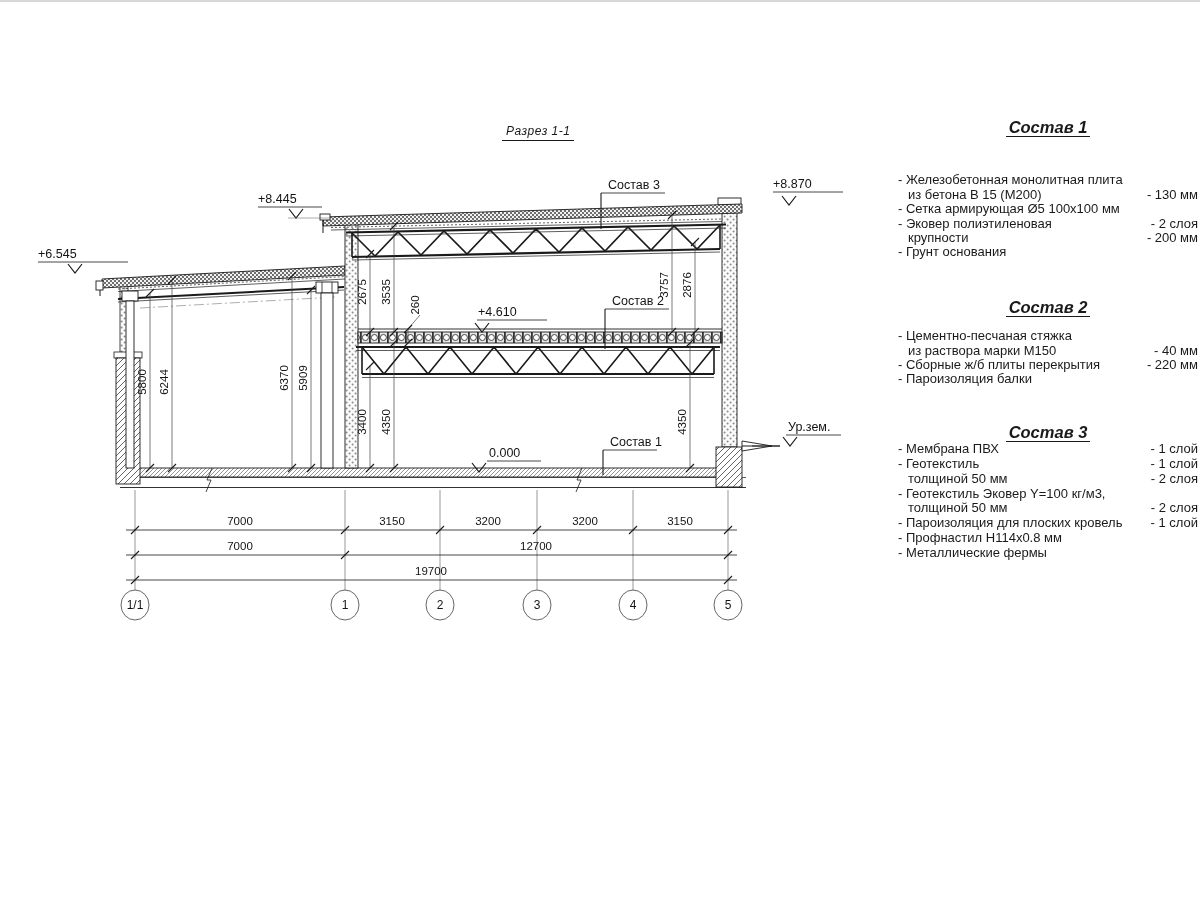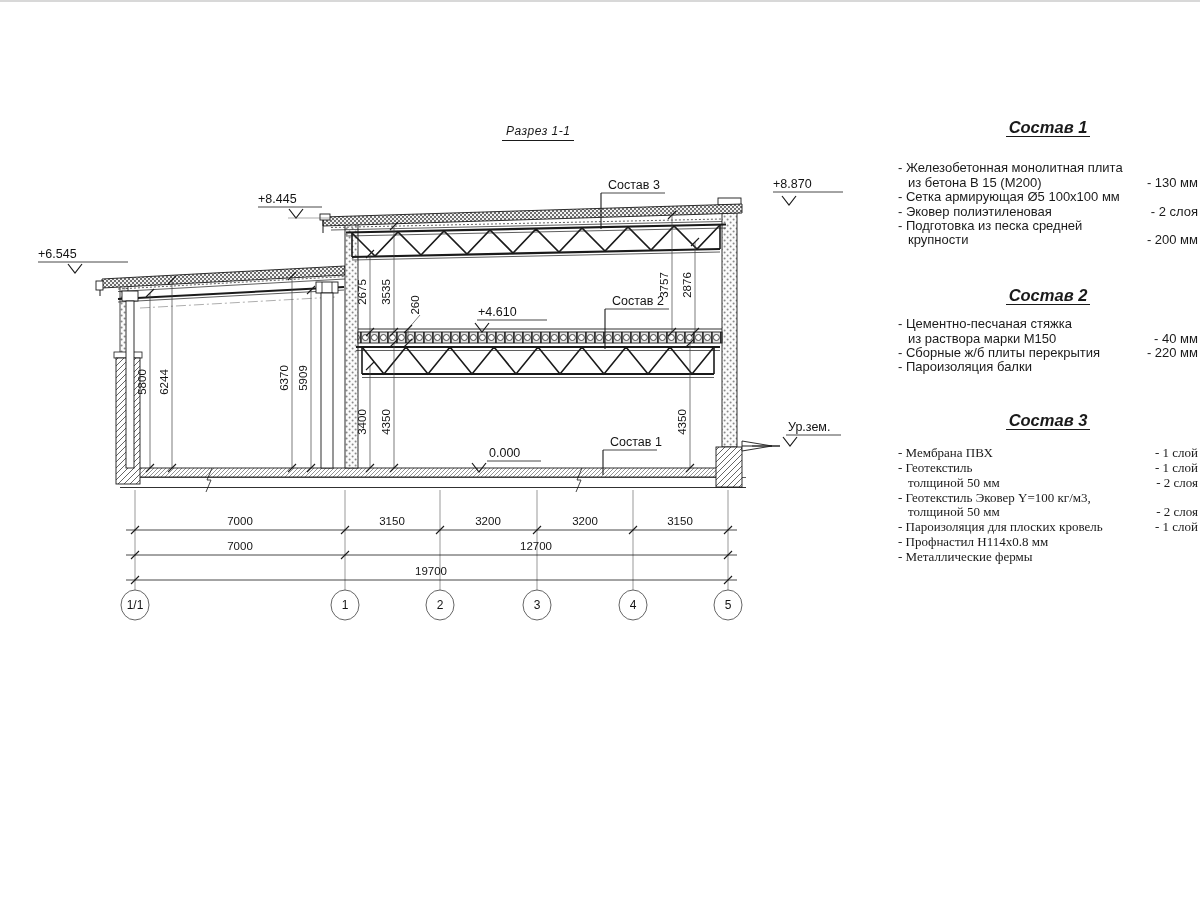--- a/index.html
+++ b/index.html
@@ -15,25 +15,25 @@
   }
   .notes{
     position:absolute;left:898px;top:118px;width:300px;font-size:13px;line-height:14.4px;
   }
   .note-section{margin-bottom:0;}
   .note-head-wrap{text-align:center;}
   .note-head{
     display:inline-block;font-size:16.5px;font-style:italic;font-weight:bold;
     border-bottom:1.2px solid #1a1a1a;padding:0 3px 2px 3px;
   }
-  .s1 .note-items{margin-top:24px;}
+  .s1 .note-items{margin-top:36px;}
   .s2{margin-top:40px;}
   .s2 .note-items{margin-top:12px;}
   .s3{margin-top:38px;}
-  .s3 .note-items{margin-top:16px;line-height:14.8px;font-family:Liberation Serif, serif;}
+  .s3 .note-items{line-height:14.8px;}
   .nrow{display:flex;justify-content:space-between;}
   .nrow .nt{white-space:nowrap;}
   .nrow .cont{padding-left:10px;}
   .nrow .nv{white-space:nowrap;text-align:right;}
   svg text{fill:#141414;}
   .dimtxt{font-size:11.5px;font-family:"Liberation Sans",sans-serif;}
   .elevtxt{font-size:12.5px;font-family:"Liberation Sans",sans-serif;}
   .callout{font-size:12.5px;font-family:"Liberation Sans",sans-serif;}
   .axistxt{font-size:12px;font-family:"Liberation Sans",sans-serif;}
 </style>
@@ -308,25 +308,25 @@
           <span class="nv">- 130 мм</span>
         </div>
       <div class="nrow">
           <span class="nt">- Сетка армирующая Ø5 100х100 мм</span>
         </div>
       <div class="nrow">
           <span class="nt">- Эковер полиэтиленовая</span>
           <span class="nv">-  2 слоя</span>
         </div>
       <div class="nrow">
-          <span class="nt">- Подготовка из песка средней</span>
-        </div>
-      <div class="nrow">
           <span class="nt cont">крупности</span>
           <span class="nv">- 200 мм</span>
+        </div>
+      <div class="nrow">
+          <span class="nt">- Грунт основания</span>
         </div>
     </div>
   </div>
 
   <div class="note-section s2">
     <div class="note-head-wrap"><span class="note-head">Состав 2</span></div>
     <div class="note-items">
       <div class="nrow">
           <span class="nt">- Цементно-песчаная стяжка</span>
         </div>

